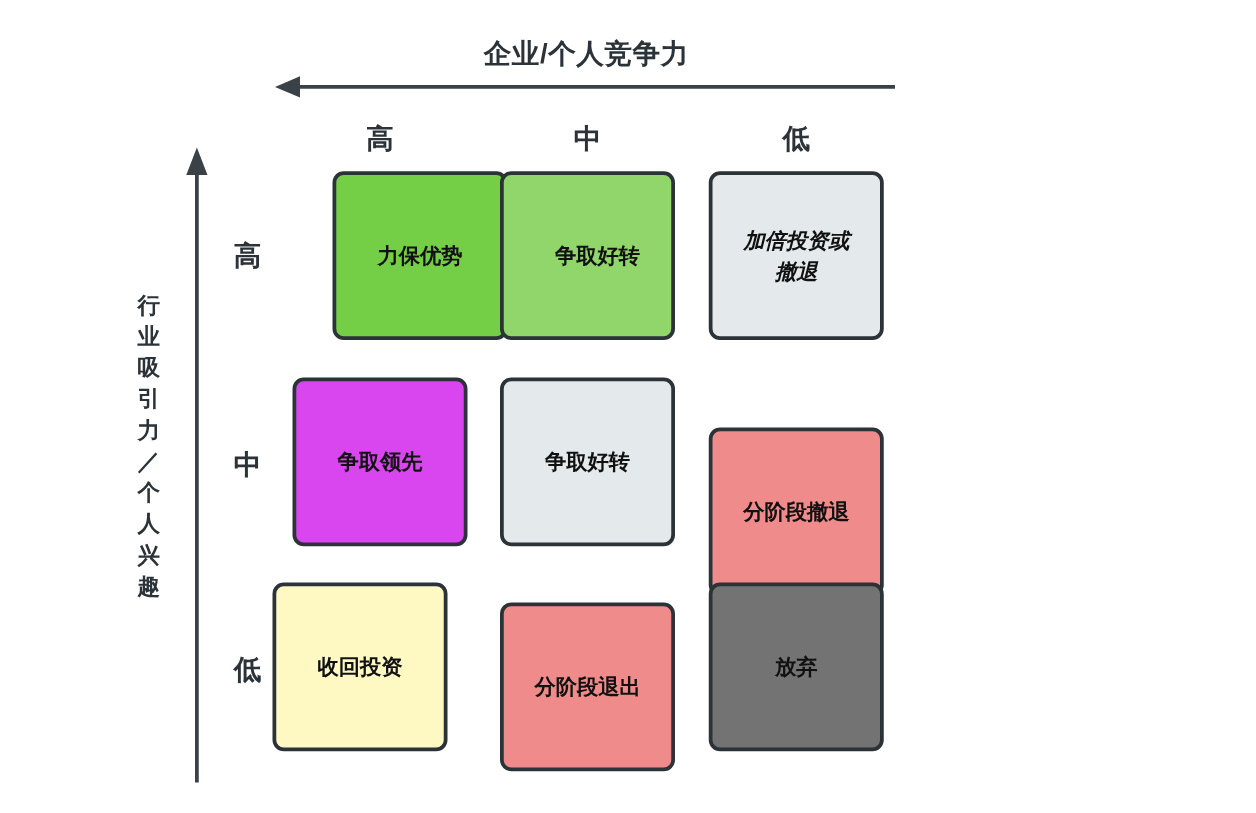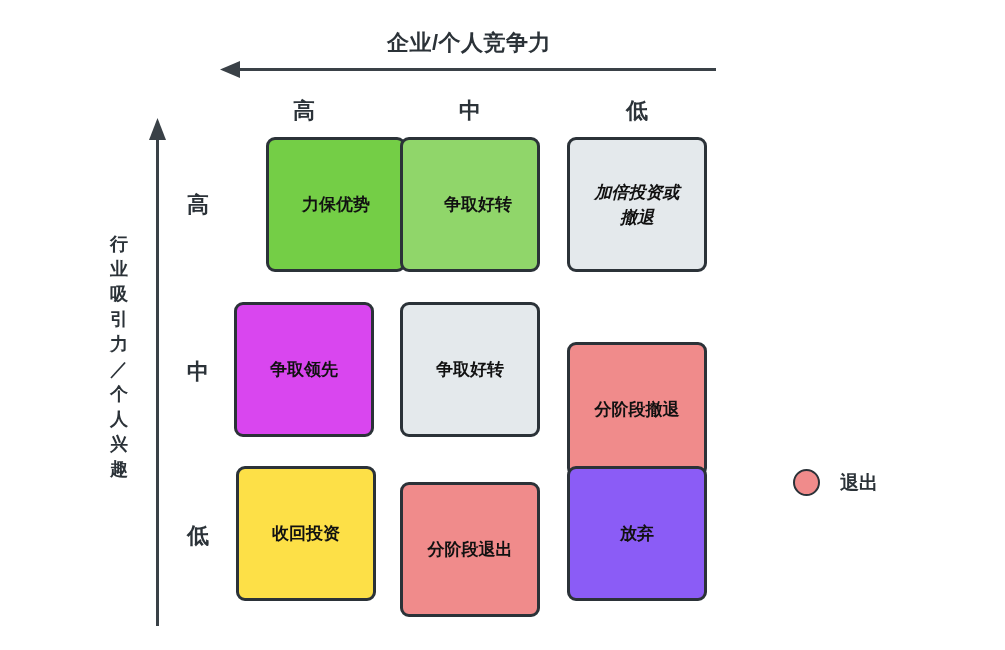--- a/index.html
+++ b/index.html
@@ -174,23 +174,19 @@
 <div class="row-header" id="row-header-2">低</div>
 
 <div id="matrix">
     <div class="cell" style="left: 234px; top: 137px; background: rgb(116, 206, 70); margin-left: 32px;">力保优势</div>
     <div class="cell" style="left: 400px; top: 137px; background: rgb(144, 214, 106); padding-left: 24px;">争取好转</div>
     <div class="cell" style="left: 567px; top: 137px; background: rgb(228, 233, 236); font-style: italic;">加倍投资或
 撤退</div>
     <div class="cell" style="left: 234px; top: 302px; background: #d946ef;">争取领先</div>
     <div class="cell" style="left: 400px; top: 302px; background: rgb(228, 233, 236);">争取好转</div>
     <div class="cell" style="left: 567px; top: 302px; background: rgb(240, 139, 139); margin-top: 40px;">分阶段撤退</div>
-    <div class="cell" style="left: 236px; top: 466px; background: #fde047;">收回投资</div>
+    <div class="cell" style="left: 218px; top: 466px; background: #fef9c3;">收回投资</div>
     <div class="cell" style="left: 400px; top: 482px; background: rgb(240, 139, 139);">分阶段退出</div>
-    <div class="cell" style="left: 567px; top: 466px; background: #8b5cf6;">放弃</div>
+    <div class="cell" style="left: 567px; top: 466px; background: #737373;">放弃</div>
   </div>
 
 <div id="legend">
-    <div class="legend-item">
-      <span class="legend-swatch" style="background: rgb(240, 139, 139);"></span>
-      <span class="legend-label">退出</span>
-    </div>
   </div>
 
 </body></html>

